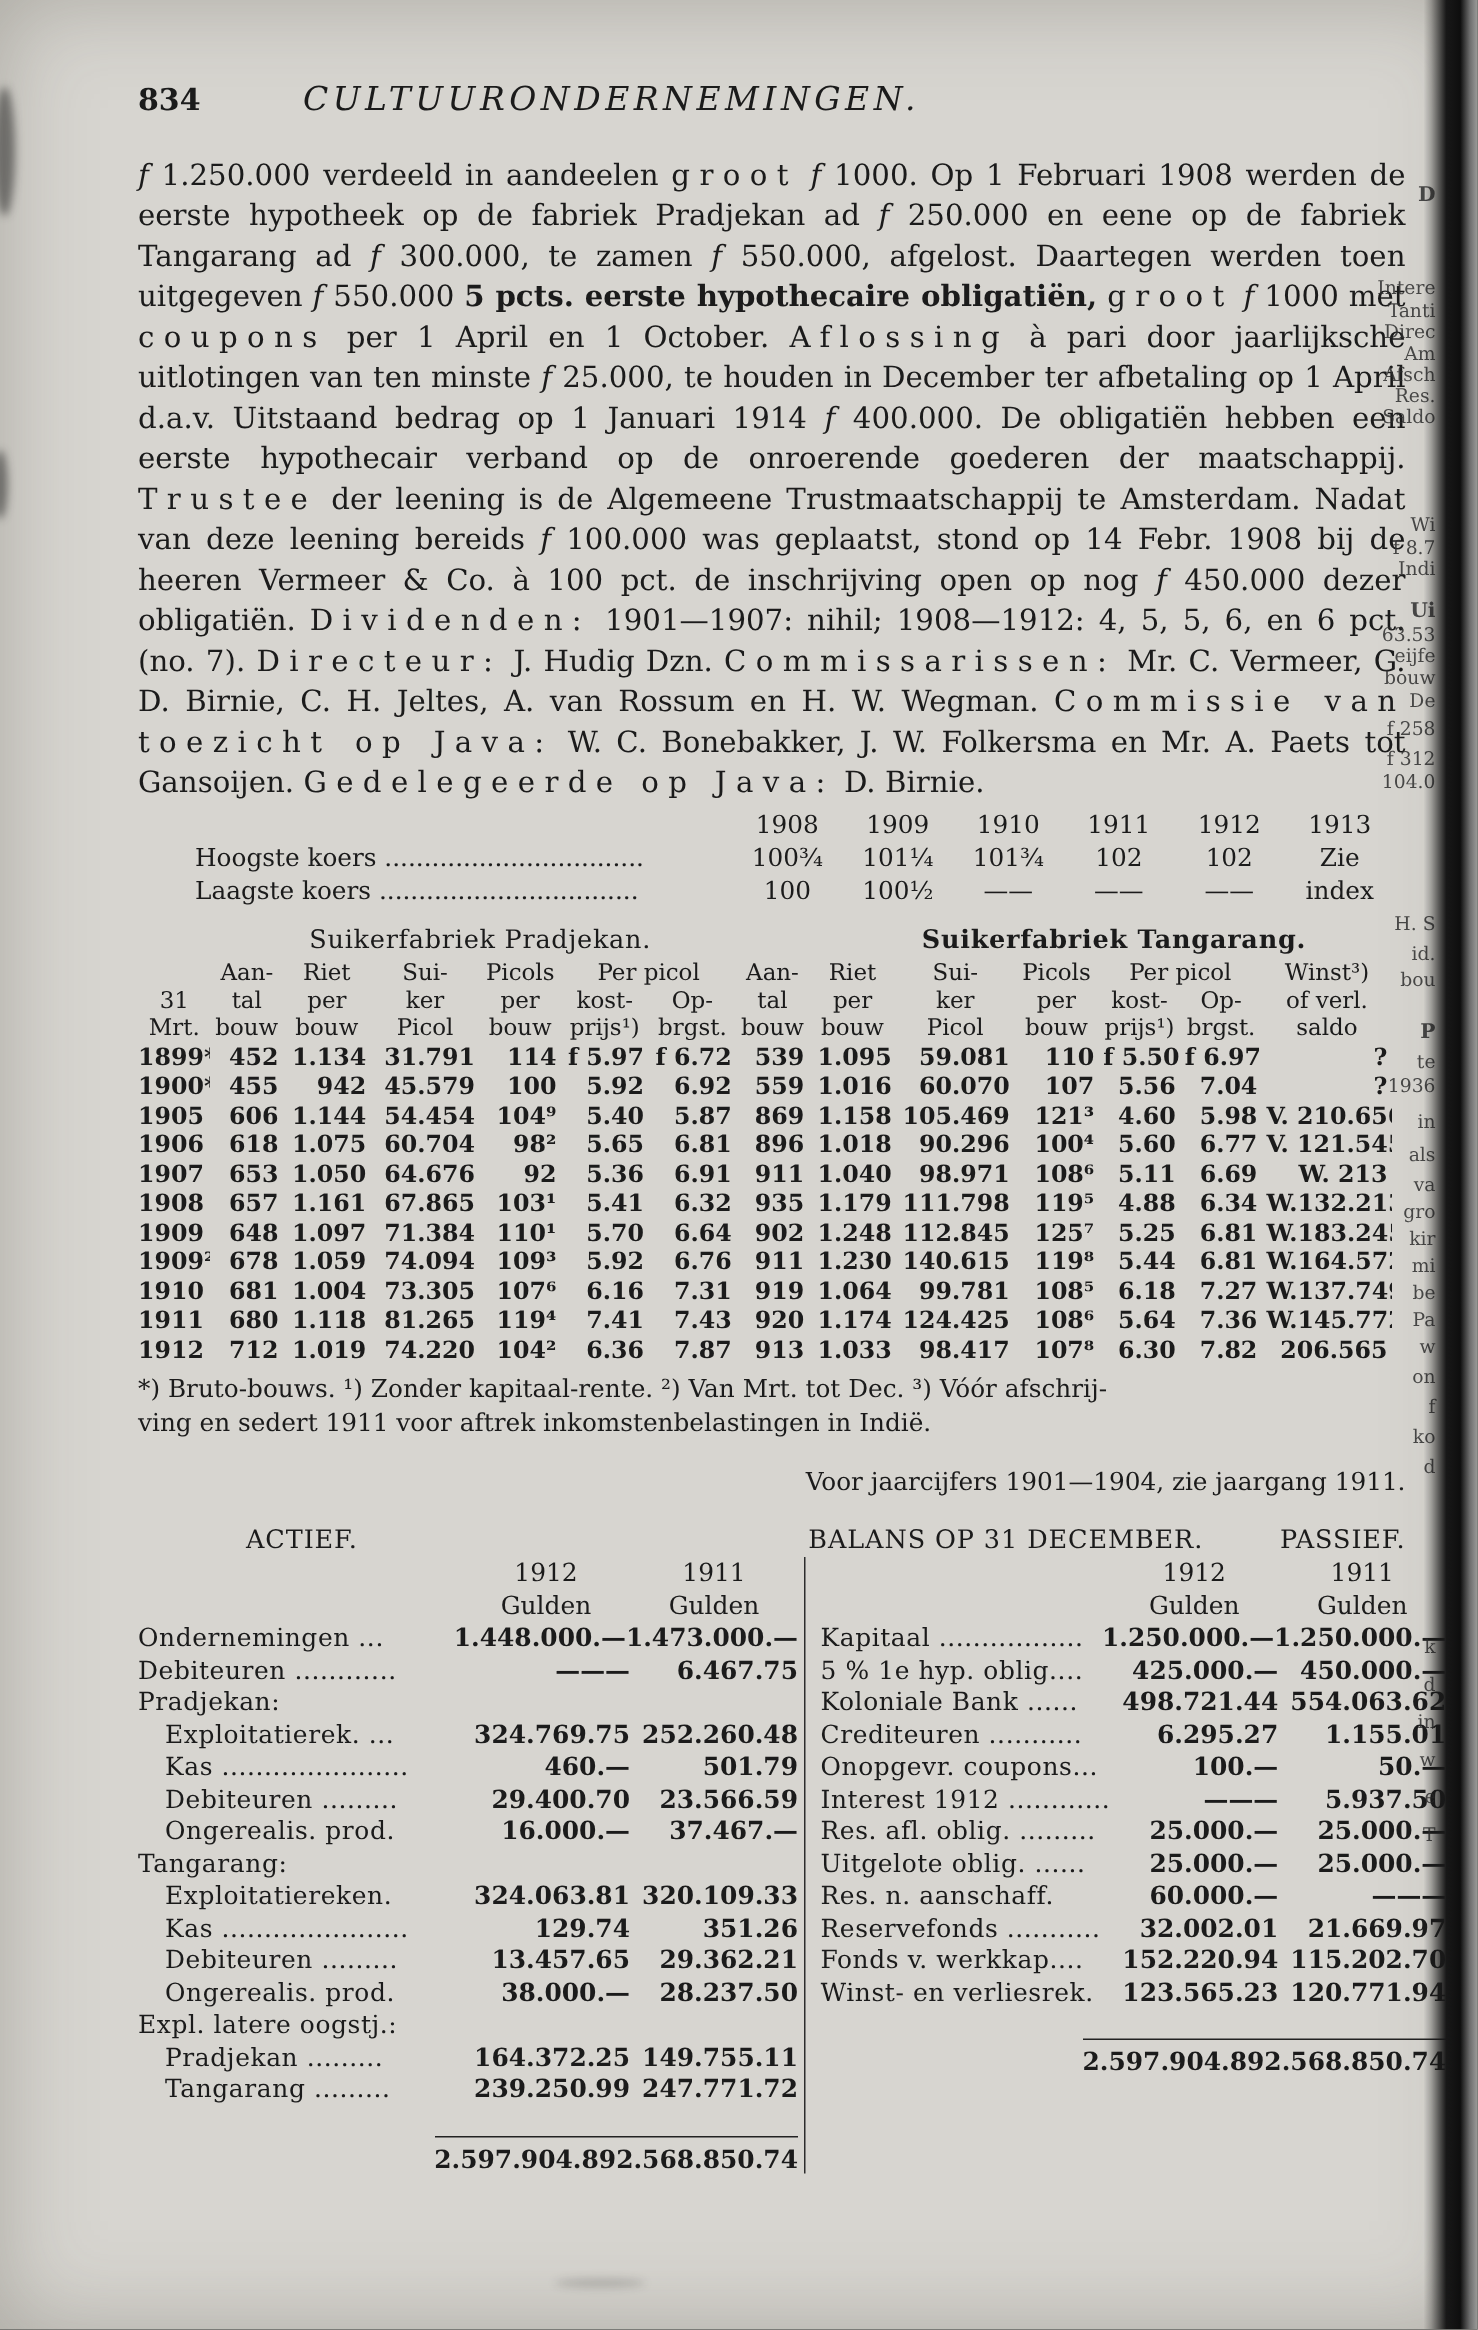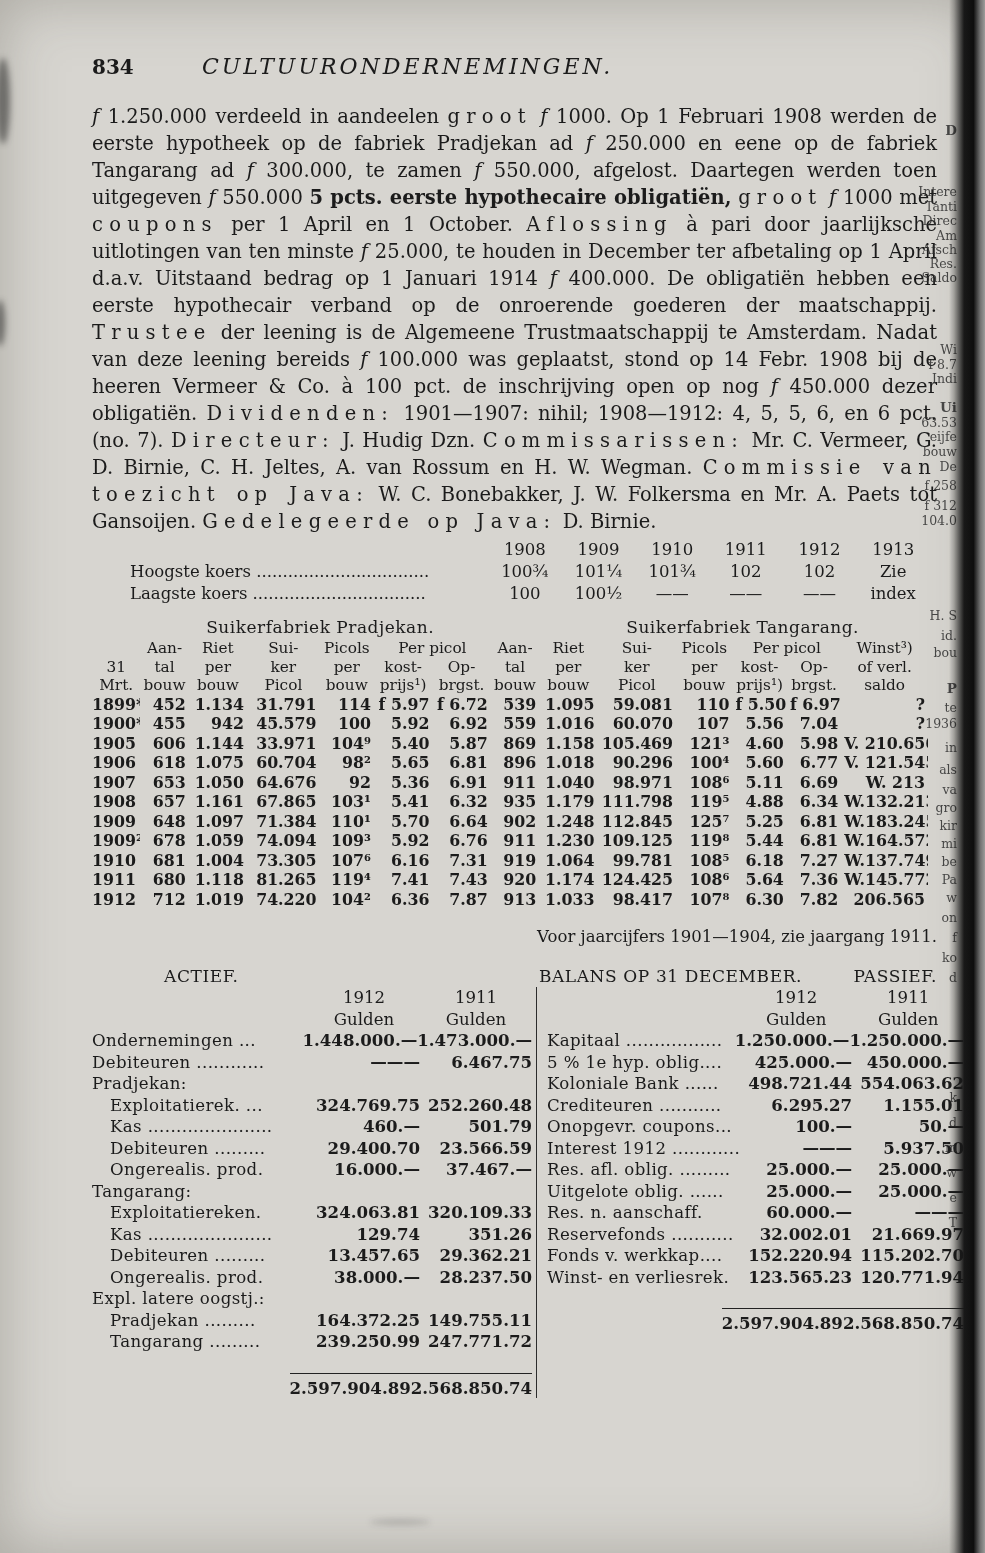--- a/index.html
+++ b/index.html
@@ -22,21 +22,21 @@
 
   
   .koers{margin-top:4px;margin-left:38px;border-collapse:collapse;font-size:16.5px;width:800px;}
   .koers td,.koers th{padding:0 0 1px 0;font-weight:400;line-height:21px;}
   .koers .lbl{width:350px;white-space:nowrap;overflow:hidden;text-align:left;}
   .koers .yr{width:72px;text-align:center;white-space:nowrap;}
 
   
   .prod-titles{display:flex;margin-top:12px;font-size:17px;letter-spacing:.5px;}
   .prod-titles .tl{flex:0 0 54%;text-align:center;}
-  .prod-titles .tr{flex:1;text-align:center;}
+  .prod-titles .tr{flex:1;text-align:center;font-weight:bold;}
   .prod{border-collapse:collapse;table-layout:fixed;width:836px;margin-top:2px;font-size:15.8px;}
   .prod th{font-weight:400;padding:0;line-height:18.5px;font-size:15.3px;white-space:nowrap;}
   .prod td{font-weight:700;text-align:right;padding:0 3px;line-height:19.5px;white-space:nowrap;overflow:hidden;}
   .prod td.yearcell{text-align:left;padding-left:0;}
 
   
   .fnote{font-size:16.5px;line-height:23px;margin-top:5px;}
   .fnote-center{text-align:right;font-size:16.5px;margin-top:18px;}
 
   
@@ -217,21 +217,21 @@
             <td>60.070</td>
             <td>107</td>
             <td>5.56</td>
             <td>7.04</td>
             <td>?</td>
           </tr>
           <tr>
             <td class="yearcell">1905</td>
             <td>606</td>
             <td>1.144</td>
-            <td>33.971</td>
+            <td>54.454</td>
             <td>104⁹</td>
             <td>5.40</td>
             <td>5.87</td>
             <td>869</td>
             <td>1.158</td>
             <td>105.469</td>
             <td>121³</td>
             <td>4.60</td>
             <td>5.98</td>
             <td>V. 210.656</td>
@@ -303,21 +303,21 @@
           <tr>
             <td class="yearcell">1909²</td>
             <td>678</td>
             <td>1.059</td>
             <td>74.094</td>
             <td>109³</td>
             <td>5.92</td>
             <td>6.76</td>
             <td>911</td>
             <td>1.230</td>
-            <td>109.125</td>
+            <td>140.615</td>
             <td>119⁸</td>
             <td>5.44</td>
             <td>6.81</td>
             <td>W.164.572</td>
           </tr>
           <tr>
             <td class="yearcell">1910</td>
             <td>681</td>
             <td>1.004</td>
             <td>73.305</td>
@@ -360,20 +360,24 @@
             <td>1.033</td>
             <td>98.417</td>
             <td>107⁸</td>
             <td>6.30</td>
             <td>7.82</td>
             <td>206.565</td>
           </tr>
         </tbody>
     </table>
 
+    <div class="fnote">
+      <div>*) Bruto-bouws.  ¹) Zonder kapitaal-rente.  ²) Van Mrt. tot Dec.  ³) Vóór afschrij-</div>
+      <div>ving en sedert 1911 voor aftrek inkomstenbelastingen in Indië.</div>
+    </div>
 
     <div class="fnote-center">Voor jaarcijfers 1901—1904, zie jaargang 1911.</div>
 
     <div class="balans">
       <div class="bal-head">
         <span class="actief">ACTIEF.</span>
         <span class="btitle">BALANS OP 31 DECEMBER.</span>
         <span class="passief">PASSIEF.</span>
       </div>
       <div class="bal-body">

